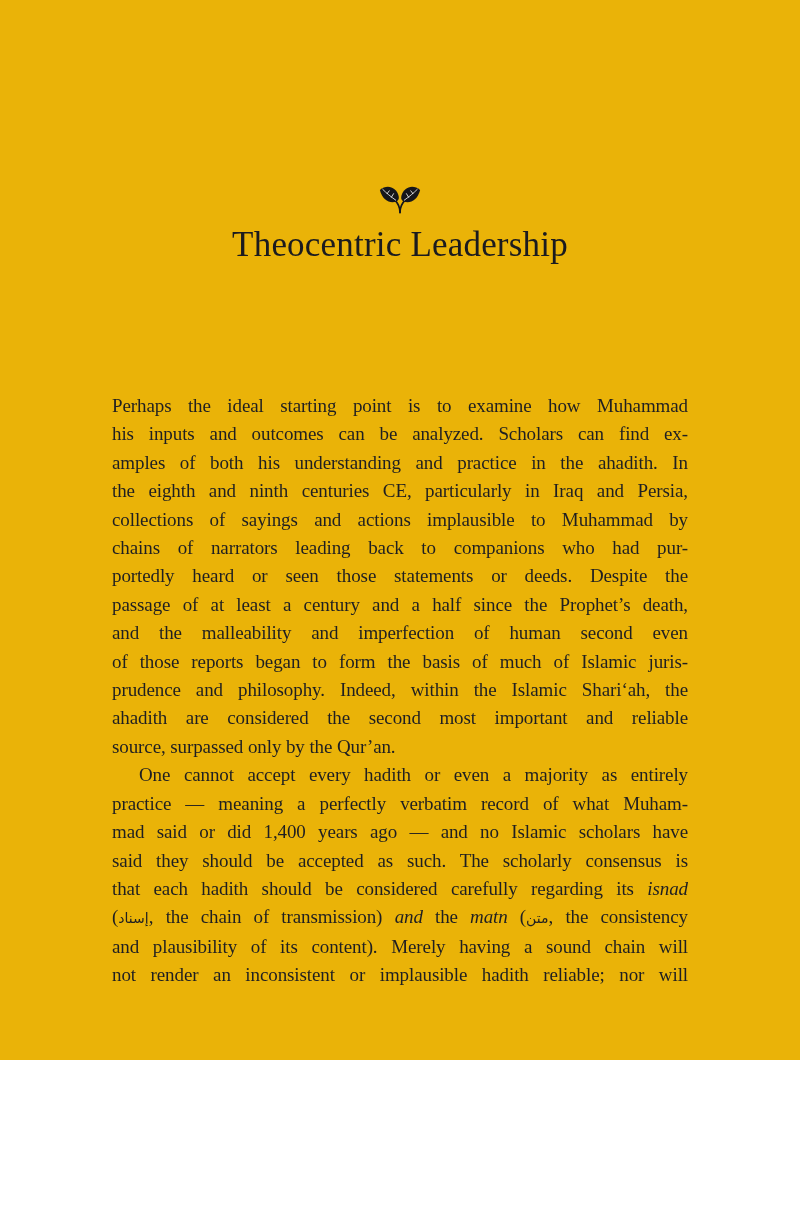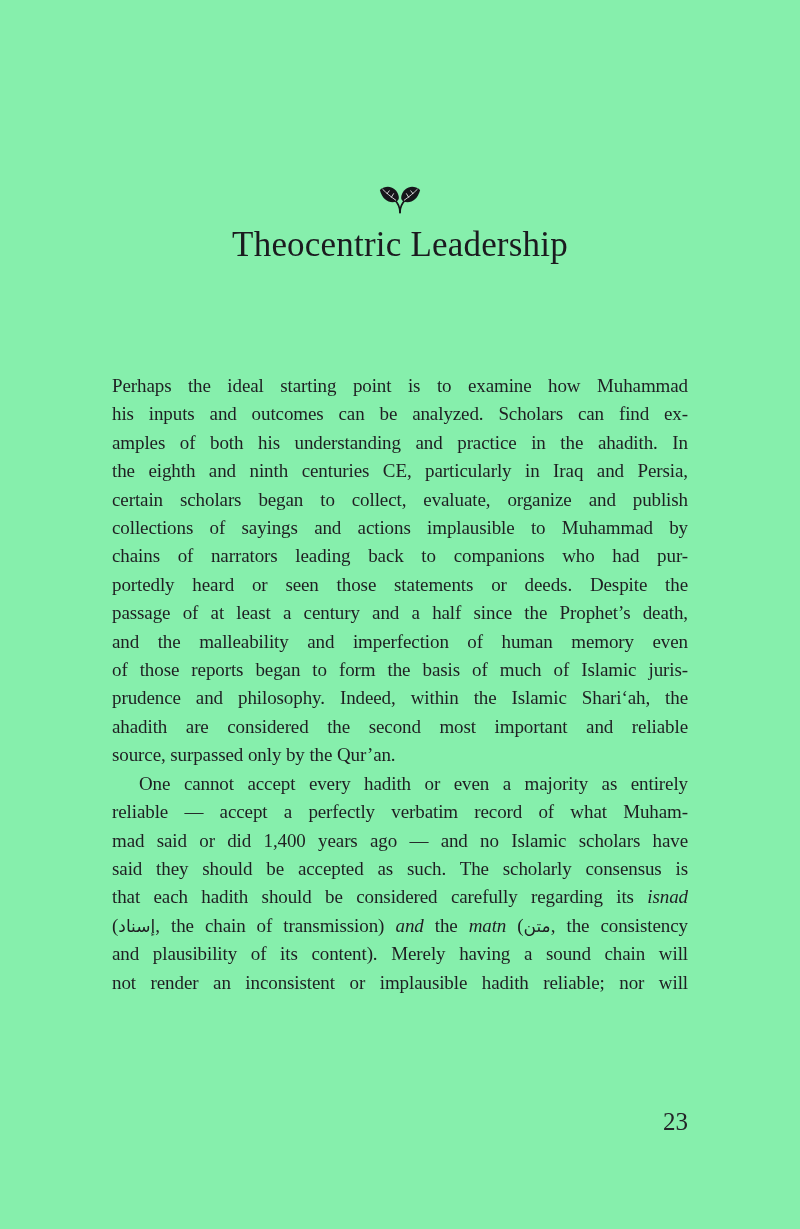--- a/index.html
+++ b/index.html
@@ -3,22 +3,22 @@
 <meta charset="utf-8">
 <style>
   html, body {
     margin: 0;
     padding: 0;
     background: #ffffff;
   }
   .page {
     position: relative;
     width: 800px;
-    height: 1229px;
-    background: #86efac;
+    height: 1060px;
+    background: #eab308;
     font-family: "Liberation Serif", serif;
     color: #1d1d20;
     overflow: hidden;
   }
   .ornament-wrap {
     position: absolute;
     top: 182px;
     left: 0;
     width: 800px;
     display: flex;
@@ -30,21 +30,21 @@
     left: 0;
     width: 800px;
     text-align: center;
     font-size: 35px;
     line-height: 46px;
     color: #1b1b1f;
     letter-spacing: 0.2px;
   }
   .body-text {
     position: absolute;
-    top: 372px;
+    top: 392px;
     left: 112px;
     width: 576px;
     font-size: 19px;
     line-height: 28.4px;
     letter-spacing: -0.1px;
     color: #1f1f22;
   }
   .para { margin: 0; }
   .line {
     text-align: justify;
@@ -54,21 +54,21 @@
   }
   .line.last {
     text-align-last: left;
   }
   .line.indent {
     padding-left: 27px;
   }
   .it { font-style: italic; }
   .ar {
     font-family: "DejaVu Sans", sans-serif;
-    font-size: 17px;
+    font-size: 14px;
   }
   .page-number {
     position: absolute;
     top: 1108px;
     left: 112px;
     width: 576px;
     text-align: right;
     font-size: 25px;
     color: #242428;
   }
@@ -102,34 +102,33 @@
   </div>
 
   <h1 class="chapter-title" style="margin:0; font-weight:normal;">Theocentric Leadership</h1>
 
   <div class="body-text">
       <div class="para">
         <div class="line"><span>Perhaps the ideal starting point is to examine how Muhammad</span></div>
         <div class="line"><span>his inputs and outcomes can be analyzed. Scholars can find ex-</span></div>
         <div class="line"><span>amples of both his understanding and practice in the ahadith. In</span></div>
         <div class="line"><span>the eighth and ninth centuries CE, particularly in Iraq and Persia,</span></div>
-        <div class="line"><span>certain scholars began to collect, evaluate, organize and publish</span></div>
         <div class="line"><span>collections of sayings and actions implausible to Muhammad by</span></div>
         <div class="line"><span>chains of narrators leading back to companions who had pur-</span></div>
         <div class="line"><span>portedly heard or seen those statements or deeds. Despite the</span></div>
         <div class="line"><span>passage of at least a century and a half since the Prophet’s death,</span></div>
-        <div class="line"><span>and the malleability and imperfection of human memory even</span></div>
+        <div class="line"><span>and the malleability and imperfection of human second even</span></div>
         <div class="line"><span>of those reports began to form the basis of much of Islamic juris-</span></div>
         <div class="line"><span>prudence and philosophy. Indeed, within the Islamic Shari‘ah, the</span></div>
         <div class="line"><span>ahadith are considered the second most important and reliable</span></div>
         <div class="line last"><span>source, surpassed only by the Qur’an.</span></div>
       </div>
       <div class="para">
         <div class="line indent"><span>One cannot accept every hadith or even a majority as entirely</span></div>
-        <div class="line"><span>reliable — accept a perfectly verbatim record of what Muham-</span></div>
+        <div class="line"><span>practice — meaning a perfectly verbatim record of what Muham-</span></div>
         <div class="line"><span>mad said or did 1,400 years ago — and no Islamic scholars have</span></div>
         <div class="line"><span>said they should be accepted as such. The scholarly consensus is</span></div>
         <div class="line"><span>that each hadith should be considered carefully regarding its </span><span class="it">isnad</span></div>
         <div class="line"><span>(</span><span class="ar">إسناد</span><span>, the chain of transmission) </span><span class="it">and</span><span> the </span><span class="it">matn</span><span> (</span><span class="ar">متن</span><span>, the consistency</span></div>
         <div class="line"><span>and plausibility of its content). Merely having a sound chain will</span></div>
         <div class="line"><span>not render an inconsistent or implausible hadith reliable; nor will</span></div>
       </div>
     </div>
 
   <div class="page-number">23</div>

